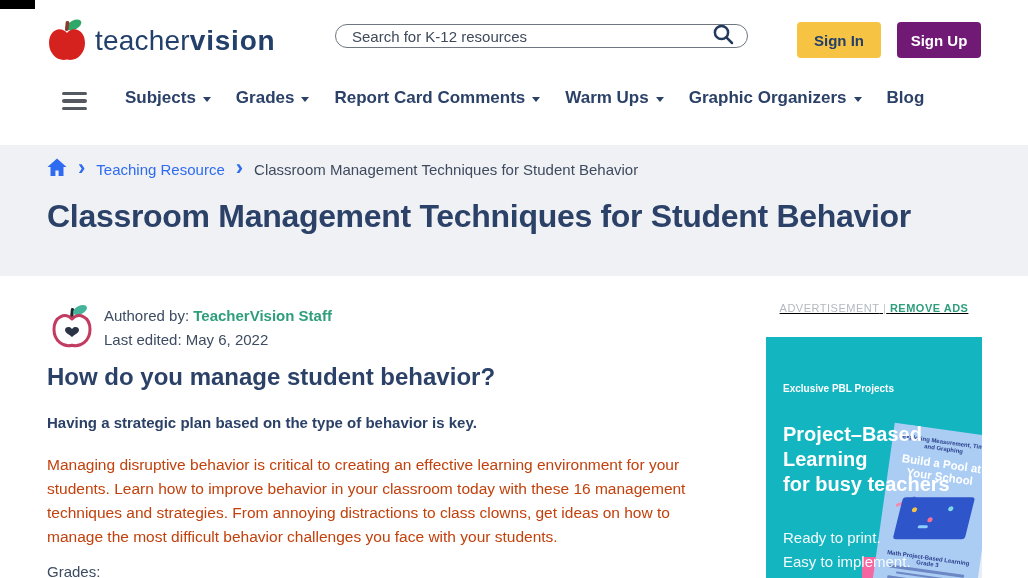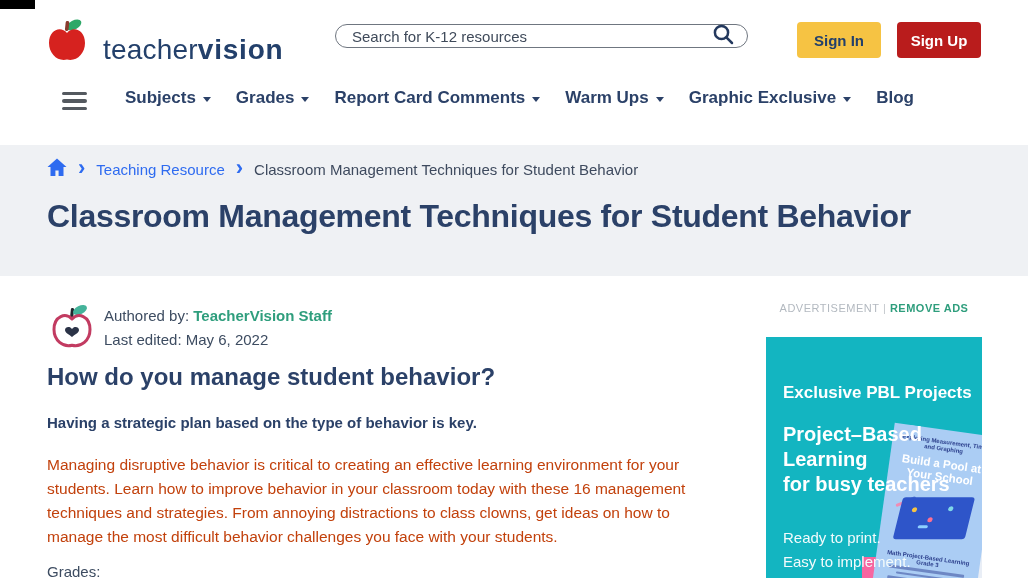--- a/index.html
+++ b/index.html
@@ -2,37 +2,37 @@
 <html><head>
 <meta charset="utf-8">
 <style>
   * { margin:0; padding:0; box-sizing:border-box; }
   html,body { width:1028px; height:578px; overflow:hidden; background:#fff;
     font-family:"Liberation Sans", sans-serif; }
   .page { position:relative; width:1028px; height:578px; background:#fff; overflow:hidden; }
 
   
   .black-bar { position:absolute; left:0; top:0; width:35px; height:9px; background:#000; }
-  .logo { position:absolute; left:47px; top:16px; display:flex; align-items:flex-end; gap:16px; cursor:pointer; }
+  .logo { position:absolute; left:47px; top:16px; display:flex; align-items:center; gap:8px; cursor:pointer; }
   .logo-text { font-size:28px; color:#23406b; letter-spacing:0.2px; }
   .logo-text .lt-light { font-weight:400; }
   .logo-text .lt-bold { font-weight:800; letter-spacing:0.8px; }
 
   .search-pill { position:absolute; left:335px; top:24px; width:413px; height:24px;
     border:1.6px solid #6f7680; border-radius:18px; background:#fff;
     display:flex; align-items:center; padding:0 12px 0 16px; }
   .search-pill input { flex:1; border:none; outline:none; font-size:15px; color:#3f4a5a;
     font-family:"Liberation Sans", sans-serif; background:transparent; }
   .search-pill input::placeholder { color:#3f4a5a; opacity:1; }
   .search-btn { background:none; border:none; cursor:pointer; display:flex; align-items:center; }
 
   .btn { position:absolute; top:22px; width:84px; height:36px; border:none; border-radius:4px;
     font-size:15px; font-weight:700; cursor:pointer; font-family:"Liberation Sans", sans-serif; }
   .btn-signin { left:797px; background:#f6c343; color:#23406b; }
-  .btn-signup { left:897px; background:#b91c1c; color:#ffffff; }
+  .btn-signup { left:897px; background:#701a75; color:#ffffff; }
 
   .hamburger { position:absolute; left:62px; top:92px; width:25px; height:18px;
     display:flex; flex-direction:column; justify-content:space-between; cursor:pointer; }
   .hamburger span { display:block; width:25px; height:3.4px; background:#54595f; border-radius:2px; }
 
   .nav { position:absolute; left:125px; top:88px; height:30px; display:flex; align-items:flex-start; gap:25px; }
   .nav-item { display:flex; align-items:center; gap:7px; cursor:pointer;
     font-size:17px; font-weight:600; color:#2b4168; white-space:nowrap; }
   .caret { width:0; height:0; border-left:4.5px solid transparent; border-right:4.5px solid transparent;
     border-top:5.5px solid #2b4168; margin-top:2px; }
@@ -52,28 +52,28 @@
   .author-link { color:#2f9e7d; text-decoration:none; cursor:pointer;font-weight:bold; }
 
   .article-h2 { position:absolute; left:47px; top:363px; font-size:24px; font-weight:800; color:#2b4168; }
   .article-intro { position:absolute; left:47px; top:414px; font-size:15px; font-weight:700; color:#2b4168; }
   .article-body { position:absolute; left:47px; top:453px; width:672px; font-size:15.5px;
     line-height:24px; color:#c2410c; }
   .grades-label { position:absolute; left:47px; top:563px; font-size:15px; color:#3d4c61; }
 
   
   .ad-label-row { position:absolute; left:766px; top:302px; width:216px; text-align:center;
-    font-size:11px; letter-spacing:0.5px; white-space:nowrap; }
+    font-size:11px; letter-spacing:0.5px; white-space:nowrap;text-decoration:underline; }
   .ad-label { color:#b3b9c0; font-weight:500; }
   .ad-pipe { color:#c3c7cc; }
   .remove-ads { color:#2f9e7d; font-weight:700; text-decoration:none; cursor:pointer; }
 
   .ad-box { position:absolute; left:766px; top:337px; width:216px; height:260px;
     background:#13b5c1; overflow:hidden; cursor:pointer; }
-  .ad-eyebrow { position:absolute; left:17px; top:46px; font-size:17px; font-weight:700; color:#fff; z-index:5; }
+  .ad-eyebrow { position:absolute; left:17px; top:46px; font-size:10px; font-weight:700; color:#fff; z-index:5; }
   .ad-headline { position:absolute; left:17px; top:85px; font-size:20px; line-height:25px;
     font-weight:700; color:#fff; z-index:5; }
   .ad-line1 { position:absolute; left:17px; top:192px; font-size:15px; color:#f3fbfc; z-index:5; }
   .ad-line2 { position:absolute; left:17px; top:216px; font-size:15px; color:#f3fbfc; z-index:5; }
 
   .ad-pink { position:absolute; left:96px; top:220px; width:120px; height:40px; background:#f666a0; z-index:1; }
   .pink-card { position:absolute; background:#fdfdfd; border-radius:1px; }
   .pink-card.c1 { left:14px; top:10px; width:26px; height:18px; transform:rotate(8deg); }
   .pink-card.c2 { left:46px; top:8px; width:30px; height:20px; transform:rotate(4deg); background:#eaf2fb; }
 
@@ -149,21 +149,21 @@
     </div>
     <div class="nav-item">
       <span>Report Card Comments</span>
       <span class="caret"></span>
     </div>
     <div class="nav-item">
       <span>Warm Ups</span>
       <span class="caret"></span>
     </div>
     <div class="nav-item">
-      <span>Graphic Exclusive</span>
+      <span>Graphic Organizers</span>
       <span class="caret"></span>
     </div>
     <div class="nav-item">
       <span>Blog</span>
     </div>
   </nav>
 
   <div class="hero">
     <div class="breadcrumb">
       <span>

